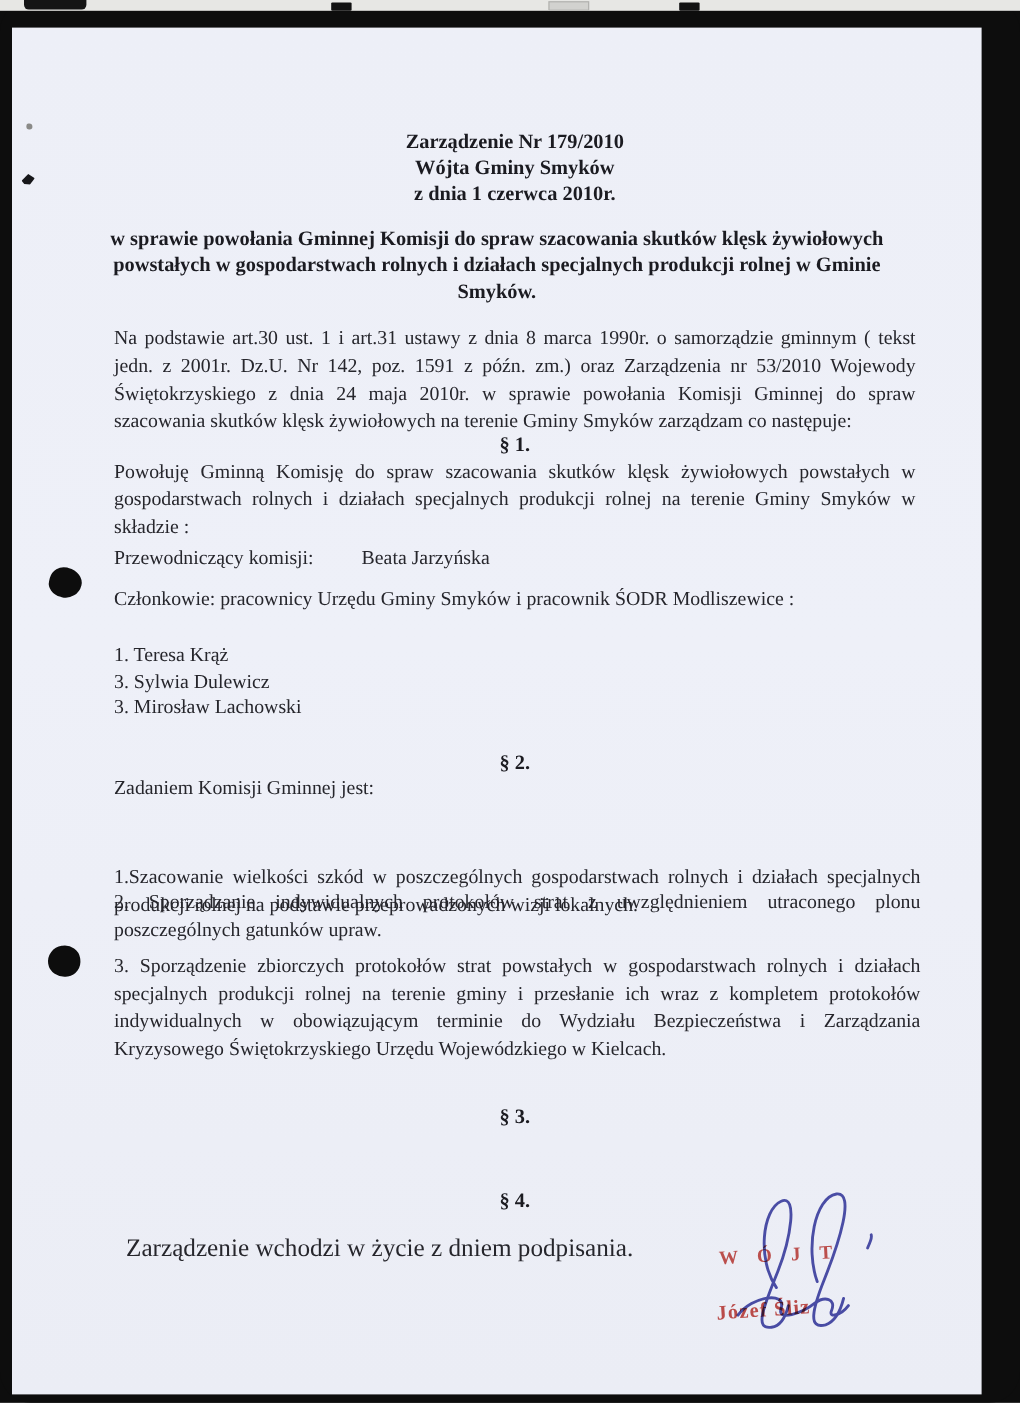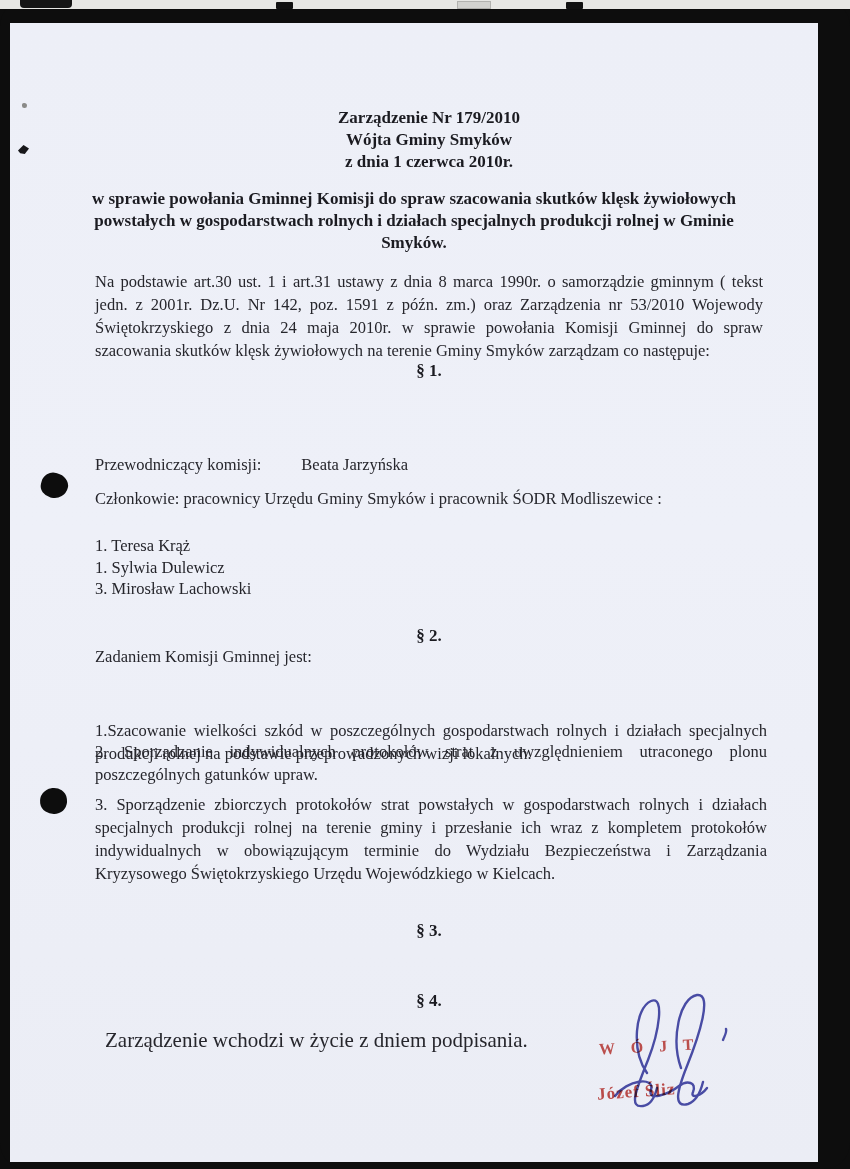--- a/index.html
+++ b/index.html
@@ -84,30 +84,31 @@
       <div>Zarządzenie Nr 179/2010</div>
       <div>Wójta Gminy Smyków</div>
       <div>z dnia 1 czerwca 2010r.</div>
     </div>
 
     <div class="abs subject">w sprawie powołania Gminnej Komisji do spraw szacowania skutków klęsk żywiołowych powstałych w gospodarstwach rolnych i działach specjalnych produkcji rolnej w Gminie Smyków.</div>
 
     <p class="abs body-text preamble">Na podstawie art.30 ust. 1 i art.31 ustawy z dnia 8 marca 1990r. o samorządzie gminnym ( tekst jedn. z 2001r. Dz.U. Nr 142, poz. 1591 z późn. zm.) oraz Zarządzenia nr 53/2010 Wojewody Świętokrzyskiego z dnia 24 maja 2010r. w sprawie powołania Komisji Gminnej do spraw szacowania skutków klęsk żywiołowych na terenie Gminy Smyków zarządzam co następuje:</p>
 
     <div class="abs sec-heading h1">§ 1.</div>
+    <p class="abs body-text s1-body">Powołuję Gminną Komisję do spraw szacowania skutków klęsk żywiołowych powstałych w gospodarstwach rolnych i działach specjalnych produkcji rolnej na terenie Gminy Smyków w składzie :</p>
 
     <div class="abs chair-row">
       <span>Przewodniczący komisji:</span><span class="chair-name">Beata Jarzyńska</span>
     </div>
 
     <div class="abs members-intro">Członkowie: pracownicy Urzędu Gminy Smyków i pracownik ŚODR Modliszewice :</div>
 
     <ul class="abs members">
       <li>1. Teresa Krąż</li>
-      <li>1. Sylwia Dulewicz</li>
+      <li>3. Sylwia Dulewicz</li>
       <li>3. Mirosław Lachowski</li>
     </ul>
 
     <div class="abs sec-heading h2">§ 2.</div>
     <div class="abs s2-intro">Zadaniem Komisji Gminnej jest:</div>
     <p class="abs body-text task0">1.Szacowanie wielkości szkód w poszczególnych  gospodarstwach rolnych i działach specjalnych produkcji rolnej na podstawie przeprowadzonych wizji lokalnych.</p>
     <p class="abs body-text task1">2. Sporządzanie indywidualnych protokołów strat z uwzględnieniem utraconego plonu poszczególnych  gatunków upraw.</p>
     <p class="abs body-text task2">3. Sporządzenie zbiorczych protokołów strat powstałych w gospodarstwach rolnych i działach specjalnych produkcji rolnej na terenie gminy i przesłanie ich wraz z kompletem protokołów indywidualnych w obowiązującym terminie do Wydziału Bezpieczeństwa i Zarządzania Kryzysowego Świętokrzyskiego Urzędu Wojewódzkiego w Kielcach.</p>
 
     <div class="abs sec-heading h3">§ 3.</div>

